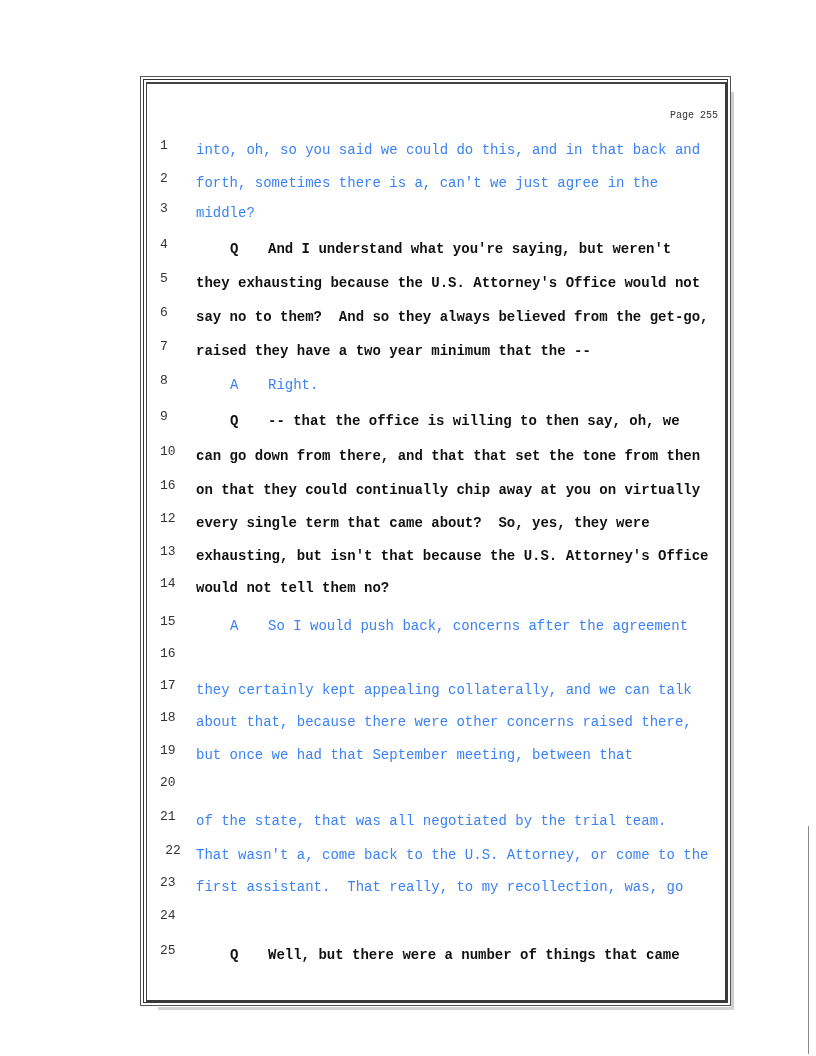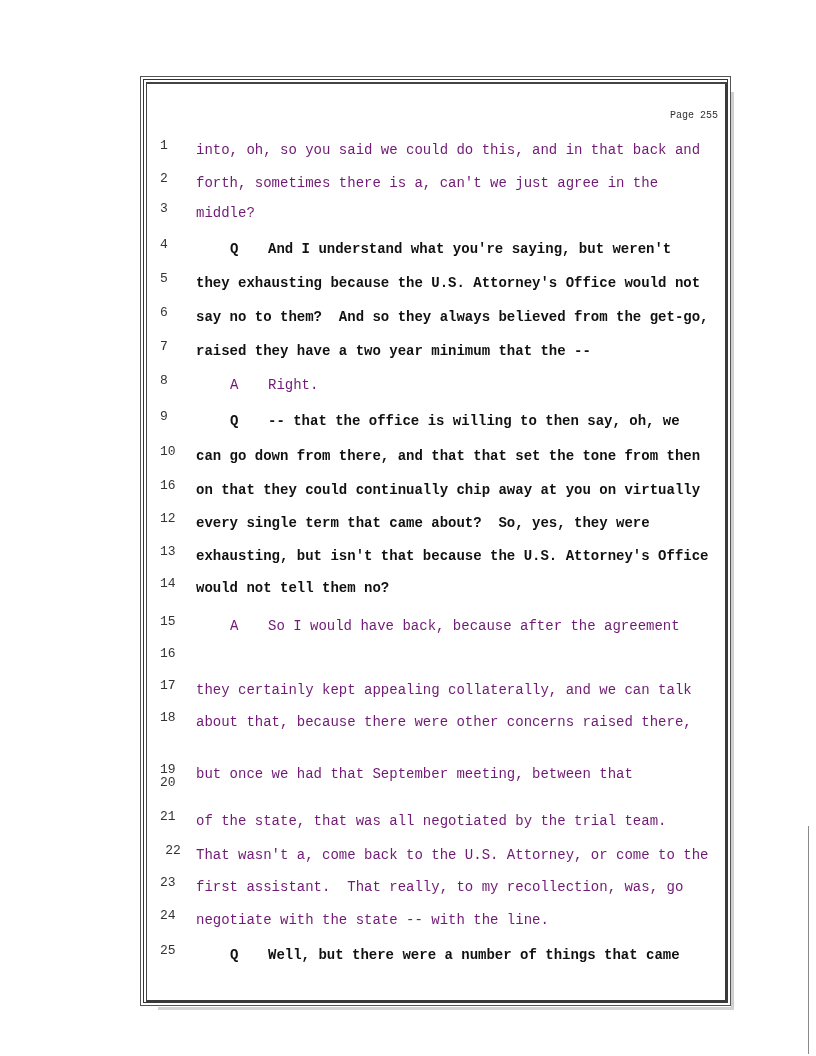--- a/index.html
+++ b/index.html
@@ -83,21 +83,21 @@
       left: 0;
       top: -4px;
       width: 26px;
       font-size: 13px;
       color: #333;
     }
     .line .text {
       position: absolute;
       left: 36px;
       top: 0;
-      color: #701a75;
+      color: #3b82f6;
     }
     .line.bold .text {
       font-weight: bold;
       color: #111;
     }
     .line .speaker {
       display: inline-block;
       width: 38px;
       margin-left: 34px;
     }
@@ -120,24 +120,24 @@
     <div class="line bold" style="top: 273px;"><span class="num">5</span><span class="text"><span>they exhausting because the U.S. Attorney's Office would not</span></span></div>
     <div class="line bold" style="top: 307px;"><span class="num">6</span><span class="text"><span>say no to them?  And so they always believed from the get-go,</span></span></div>
     <div class="line bold" style="top: 341px;"><span class="num">7</span><span class="text"><span>raised they have a two year minimum that the --</span></span></div>
     <div class="line" style="top: 375px;"><span class="num">8</span><span class="text"><span class="speaker">A</span><span>Right.</span></span></div>
     <div class="line bold" style="top: 411px;"><span class="num">9</span><span class="text"><span class="speaker">Q</span><span>-- that the office is willing to then say, oh, we</span></span></div>
     <div class="line bold" style="top: 446px;"><span class="num">10</span><span class="text"><span>can go down from there, and that that set the tone from then</span></span></div>
     <div class="line bold" style="top: 480px;"><span class="num">16</span><span class="text"><span>on that they could continually chip away at you on virtually</span></span></div>
     <div class="line bold" style="top: 513px;"><span class="num">12</span><span class="text"><span>every single term that came about?  So, yes, they were</span></span></div>
     <div class="line bold" style="top: 546px;"><span class="num">13</span><span class="text"><span>exhausting, but isn't that because the U.S. Attorney's Office</span></span></div>
     <div class="line bold" style="top: 578px;"><span class="num">14</span><span class="text"><span>would not tell them no?</span></span></div>
-    <div class="line" style="top: 616px;"><span class="num">15</span><span class="text"><span class="speaker">A</span><span>So I would have back, because after the agreement</span></span></div>
+    <div class="line" style="top: 616px;"><span class="num">15</span><span class="text"><span class="speaker">A</span><span>So I would push back, concerns after the agreement</span></span></div>
     <div class="line" style="top: 648px;"><span class="num">16</span></div>
     <div class="line" style="top: 680px;"><span class="num">17</span><span class="text"><span>they certainly kept appealing collaterally, and we can talk</span></span></div>
     <div class="line" style="top: 712px;"><span class="num">18</span><span class="text"><span>about that, because there were other concerns raised there,</span></span></div>
-    <div class="line" style="top: 745px; margin-top: 19px;"><span class="num">19</span><span class="text"><span>but once we had that September meeting, between that</span></span></div>
+    <div class="line" style="top: 745px;"><span class="num">19</span><span class="text"><span>but once we had that September meeting, between that</span></span></div>
     <div class="line" style="top: 777px;"><span class="num">20</span></div>
     <div class="line" style="top: 811px;"><span class="num">21</span><span class="text"><span>of the state, that was all negotiated by the trial team.</span></span></div>
     <div class="line" style="top: 845px; text-align: center;"><span class="num">22</span><span class="text"><span>That wasn't a, come back to the U.S. Attorney, or come to the</span></span></div>
     <div class="line" style="top: 877px;"><span class="num">23</span><span class="text"><span>first assistant.  That really, to my recollection, was, go</span></span></div>
-    <div class="line" style="top: 910px;"><span class="num">24</span><span class="text"><span>negotiate with the state -- with the line.</span></span></div>
+    <div class="line" style="top: 910px;"><span class="num">24</span></div>
     <div class="line bold" style="top: 945px;"><span class="num">25</span><span class="text"><span class="speaker">Q</span><span>Well, but there were a number of things that came</span></span></div>
   </div>
 
 </body></html>

